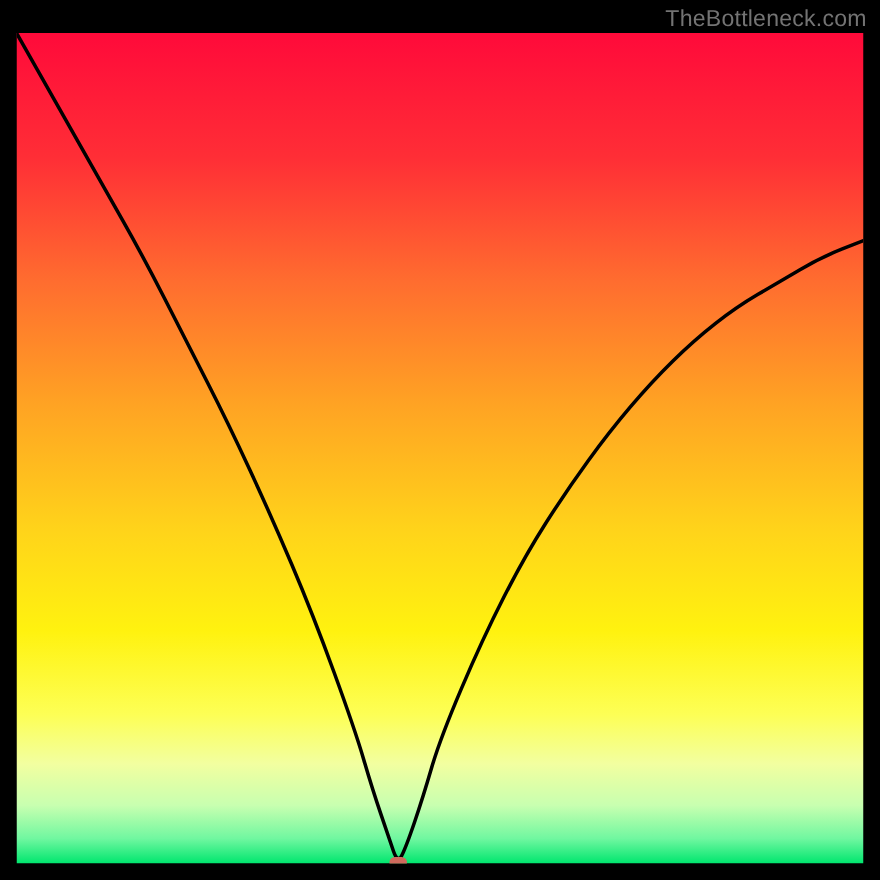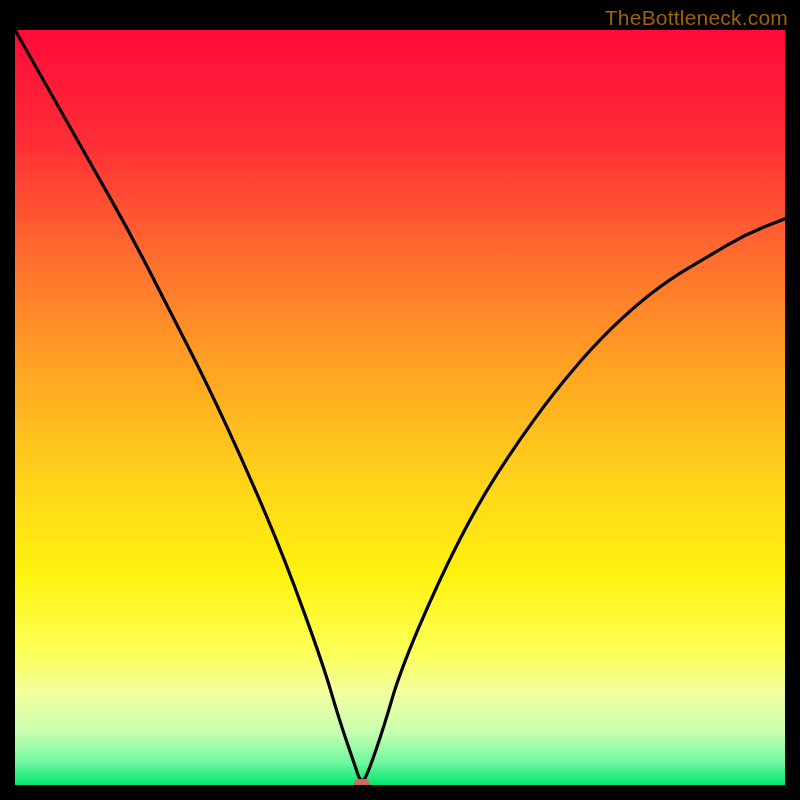--- a/index.html
+++ b/index.html
@@ -30,21 +30,21 @@
     position: absolute;
     left: 0;
     top: 0;
     width: 100%;
     height: 100%;
   }
   .watermark {
     position: absolute;
     top: 6px;
     right: 12px;
-    color: #a16207;
+    color: #737373;
     font-size: 21px;
     font-weight: 500;
     letter-spacing: 0.2px;
   }
   .marker {
     position: absolute;
     width: 16px;
     height: 10px;
     background: #cf6a5d;
     border-radius: 5px;

